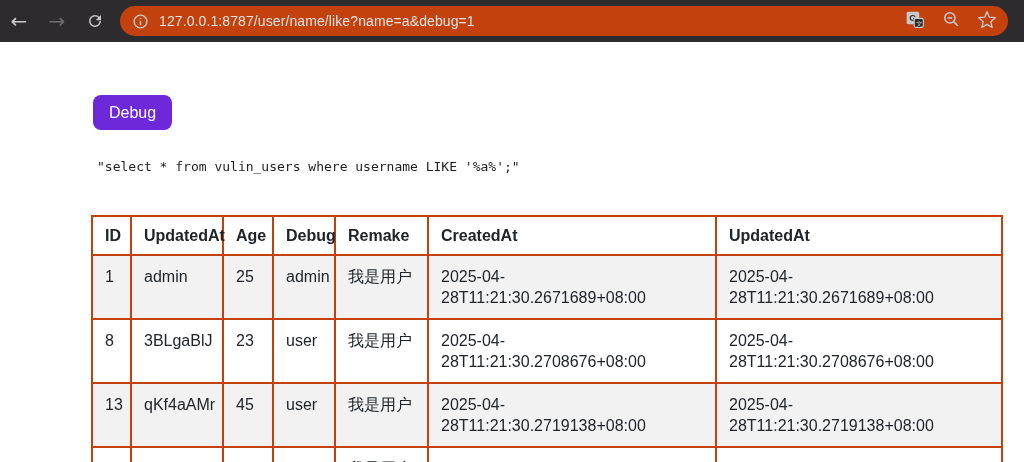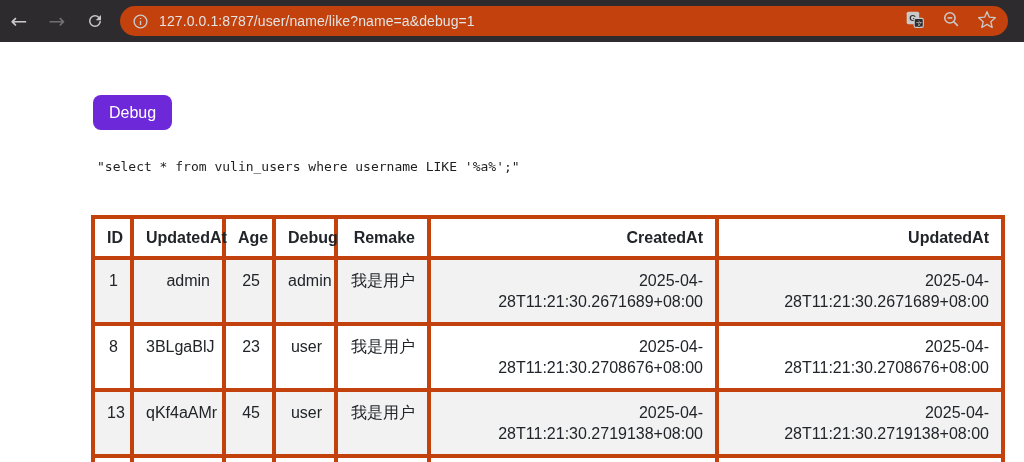--- a/index.html
+++ b/index.html
@@ -51,21 +51,21 @@
     font-size: 13px; color: #1f1f1f; white-space: pre;
   }
 
   
   table.users {
     margin: 41px 0 0 91px;
     border-collapse: collapse; table-layout: fixed; width: 910px;
     font-size: 16px; color: #212529;
   }
   table.users th, table.users td {
-    border: 4px solid #c2410c; text-align: right; vertical-align: top;
+    border: 2px solid #c2410c; text-align: left; vertical-align: top;
     line-height: 21px;
   }
   table.users th { padding: 8px 12px; font-weight: bold; white-space: nowrap; }
   table.users td { padding: 10px 12px; white-space: nowrap; }
   table.users td.wrap { white-space: normal; overflow-wrap: break-word; }
   table.users tbody tr:nth-child(odd) { background: #f2f2f2; }
   table.users tbody tr:nth-child(even) { background: #ffffff; }
 </style>
 </head>
 <body>

